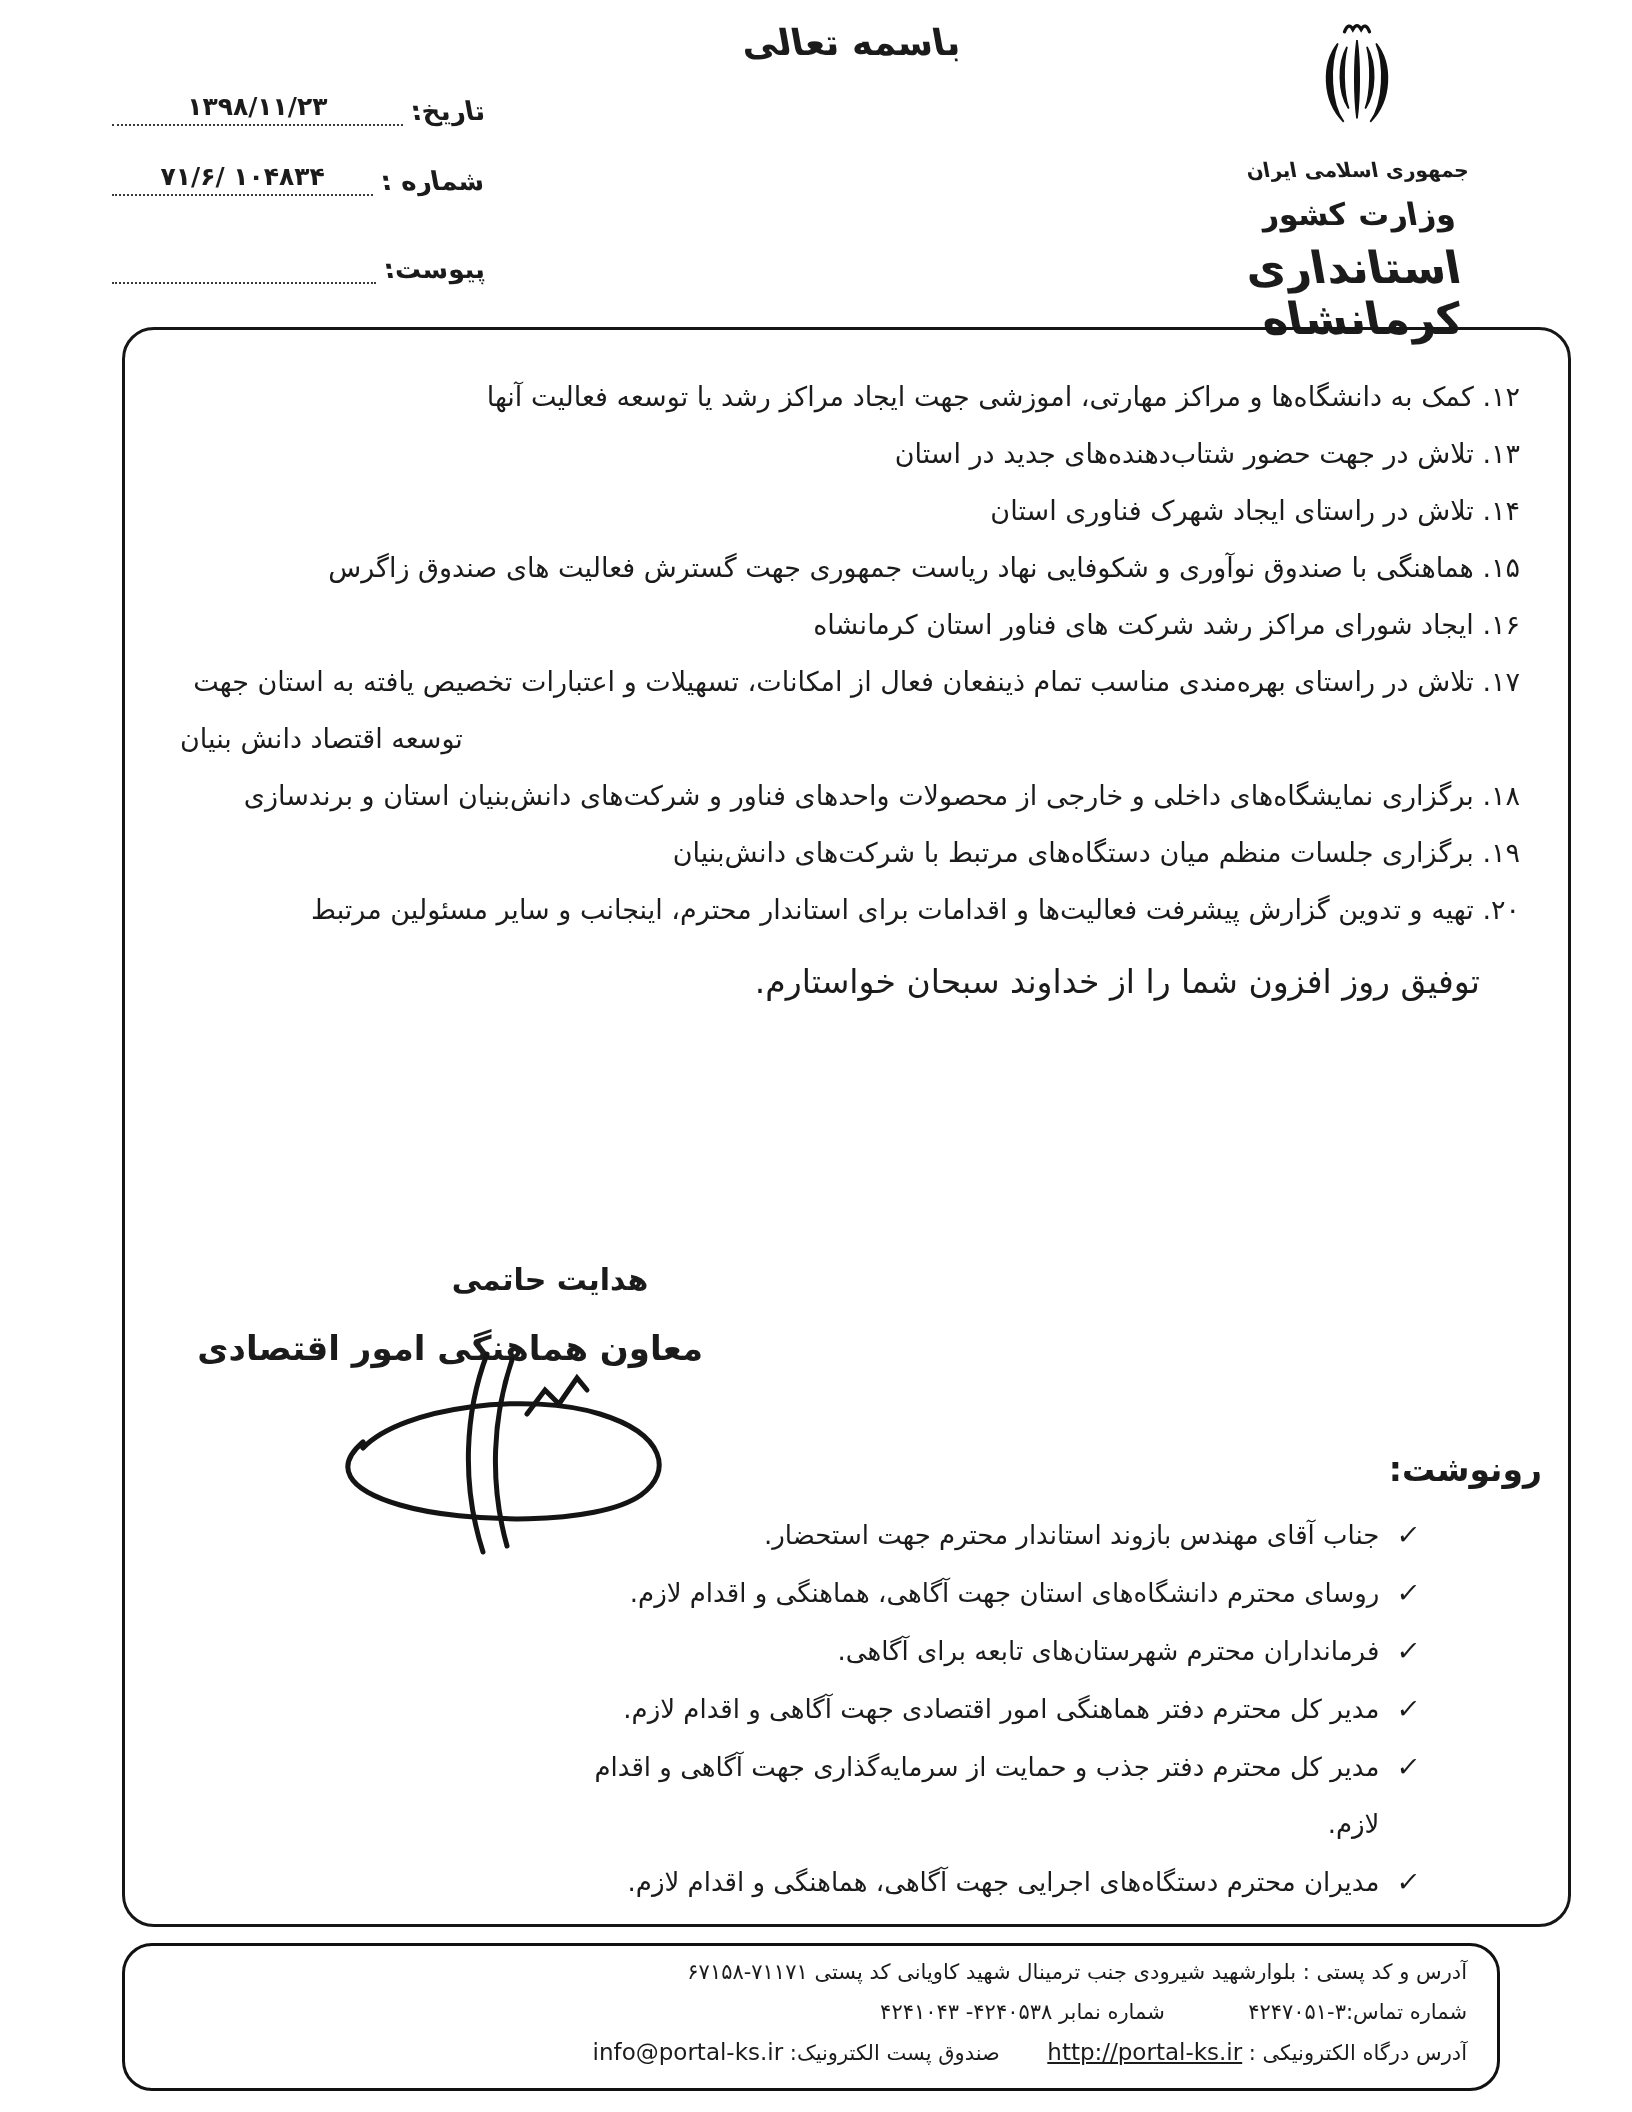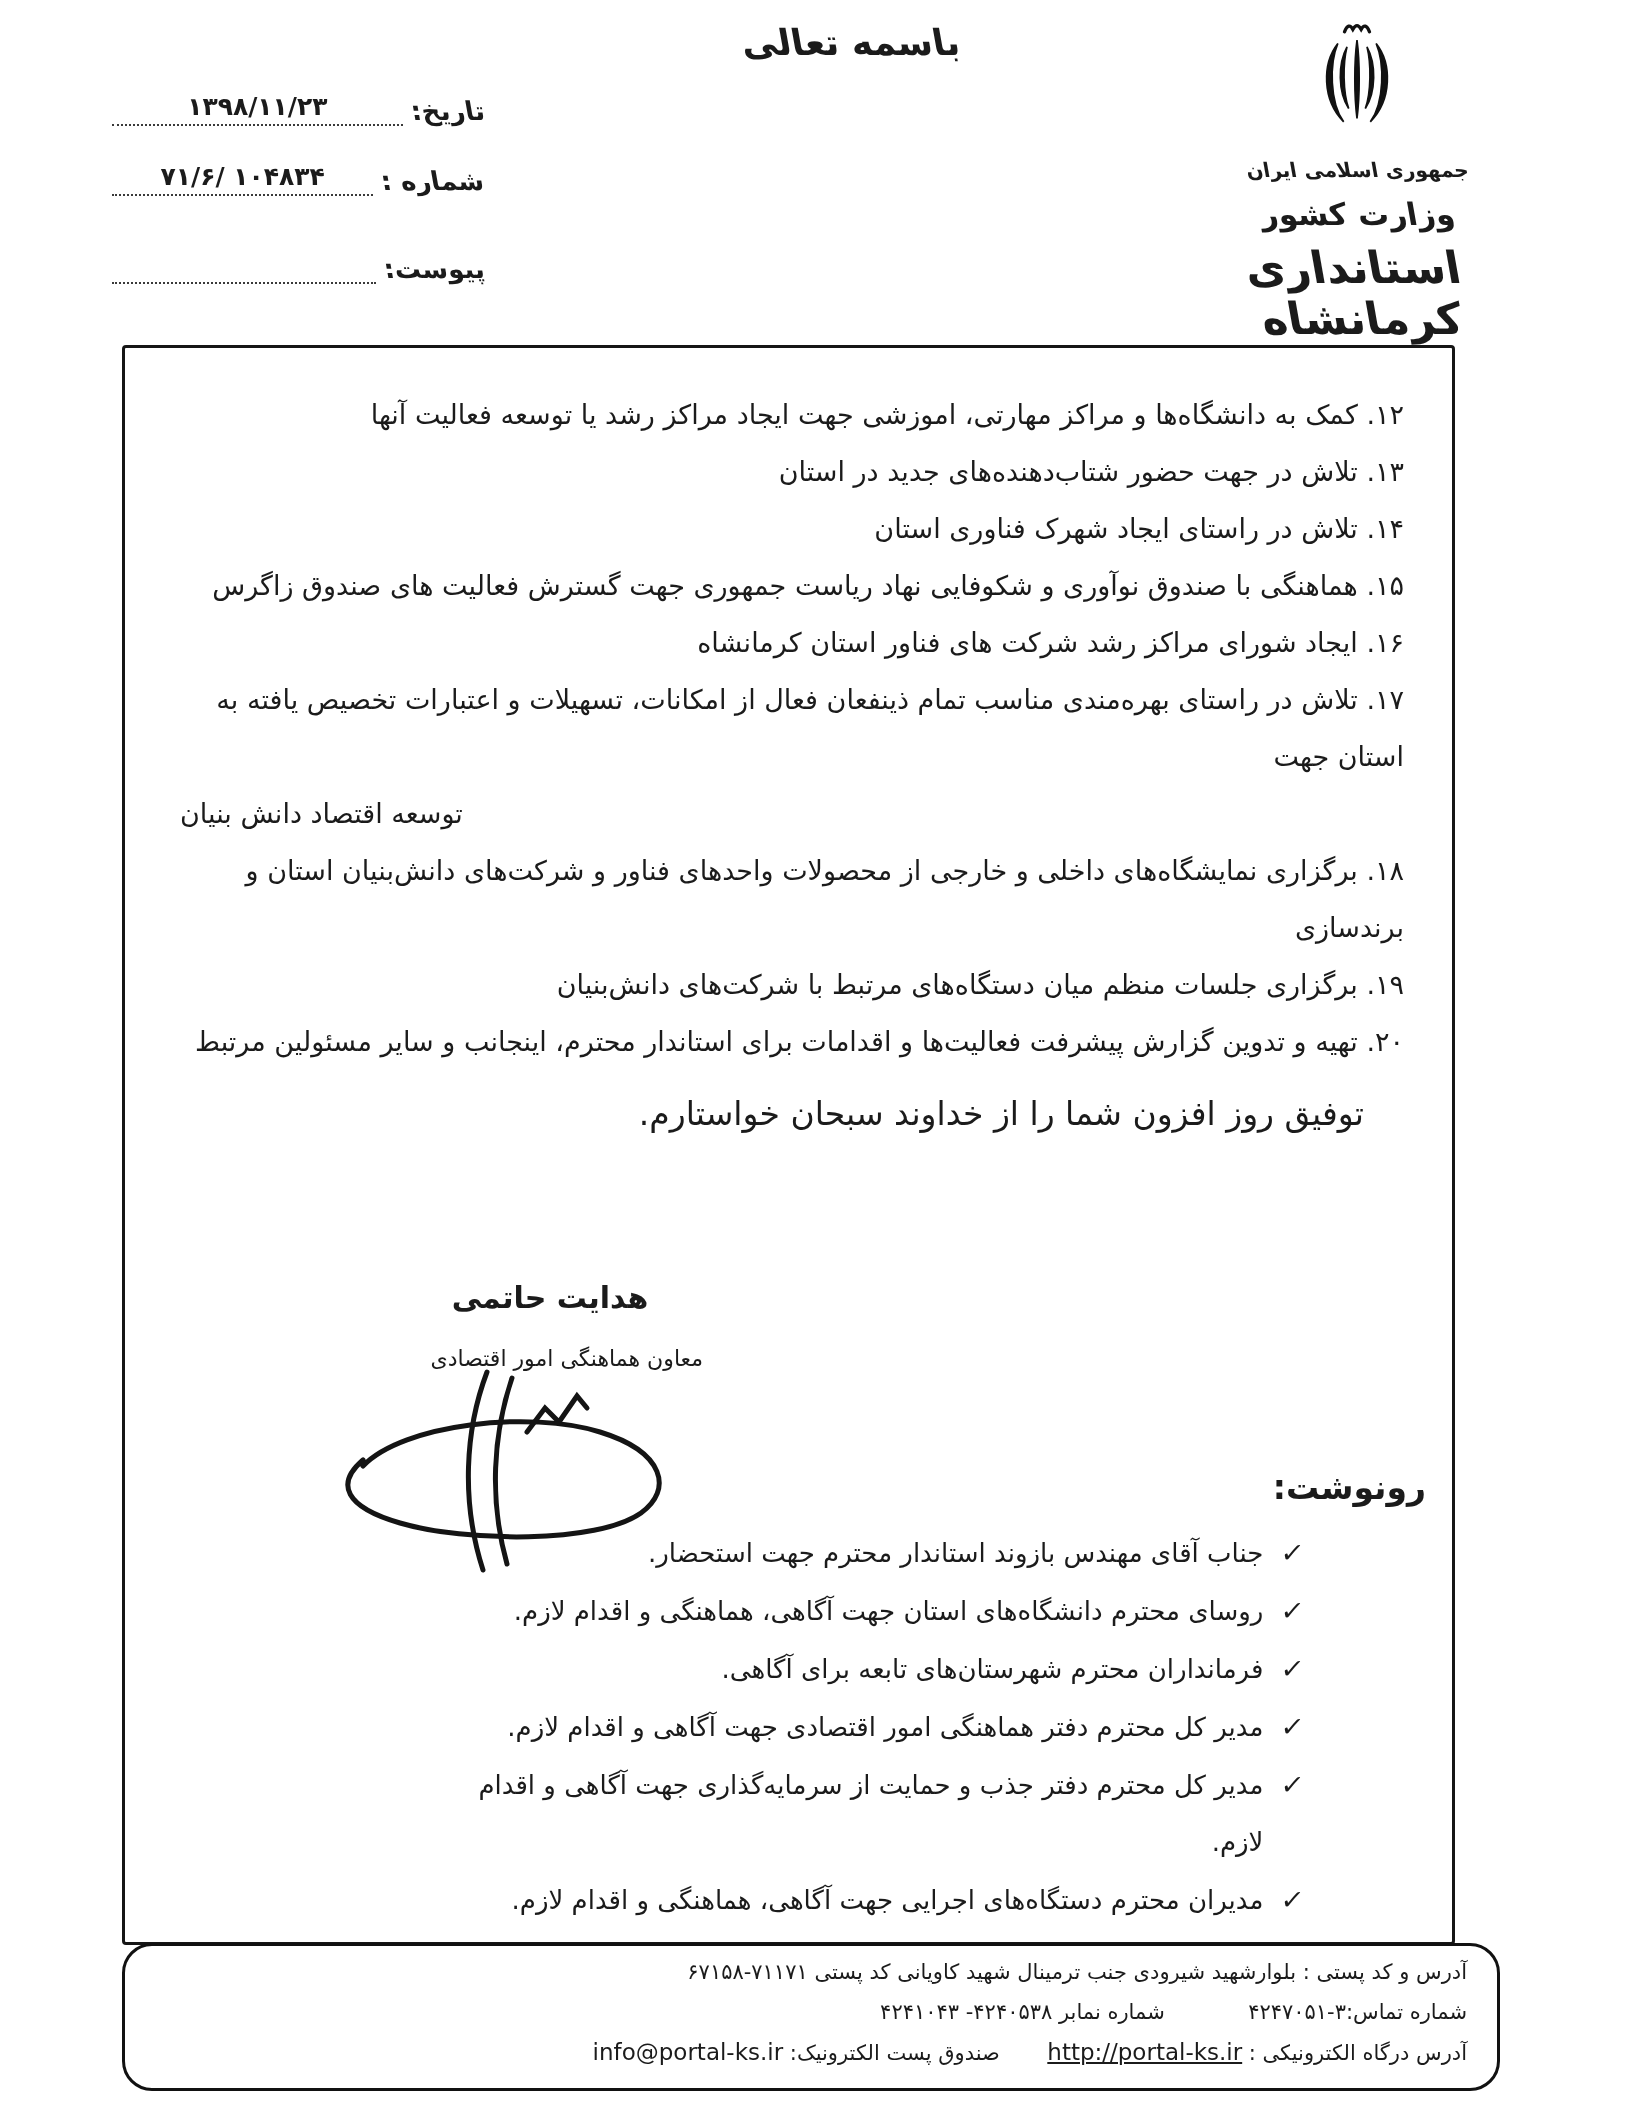--- a/index.html
+++ b/index.html
@@ -32,41 +32,41 @@
   .meta-row.r1{margin-bottom:26px;}
   .meta-row.r2{margin-bottom:44px;}
   .meta-label{font-size:26px;font-weight:bold;white-space:nowrap;margin-left:8px;}
   .meta-line{
     flex:1;border-bottom:2px dotted #3a3a3a;
     text-align:center;padding-bottom:2px;min-height:30px;
   }
   .meta-value{font-size:25px;font-weight:bold;letter-spacing:1px;}
   
   .main-box{
-    position:absolute;left:122px;top:345px;width:1333px;height:1600px;
-    border:3px solid #161616;border-radius:4px;
+    position:absolute;left:122px;top:327px;width:1449px;height:1600px;
+    border:3px solid #161616;border-radius:32px;
     box-sizing:border-box;
   }
   .box-content{
     position:absolute;top:0;left:0;right:0;
     padding:38px 48px 0 55px;
     direction:rtl;text-align:right;
   }
   .li{margin:0;font-size:27px;line-height:57px;}
   .li .num{letter-spacing:0px;}
   .cont{margin:0;font-size:27px;line-height:57px;text-align:left;}
   .closing{margin:24px 40px 16px 0;font-size:33px;line-height:40px;}
   
   .sig-name{
     position:absolute;left:230px;top:932px;width:390px;
     text-align:center;font-size:30px;font-weight:bold;direction:rtl;
   }
   .sig-title{
     position:absolute;left:168px;top:998px;width:410px;
-    text-align:right;font-size:22px;font-weight:normal;direction:rtl;white-space:nowrap;
+    text-align:right;font-size:34px;font-weight:bold;direction:rtl;white-space:nowrap;
   }
   .sig-svg{position:absolute;left:190px;top:1018px;}
   
   .cc{
     position:absolute;right:26px;top:1118px;width:980px;
     direction:rtl;text-align:right;
   }
   .cc-heading{font-size:33px;font-weight:bold;line-height:44px;margin-bottom:14px;}
   .cc-item{display:flex;direction:rtl;align-items:baseline;padding-right:122px;
     font-size:26px;line-height:57px;}

